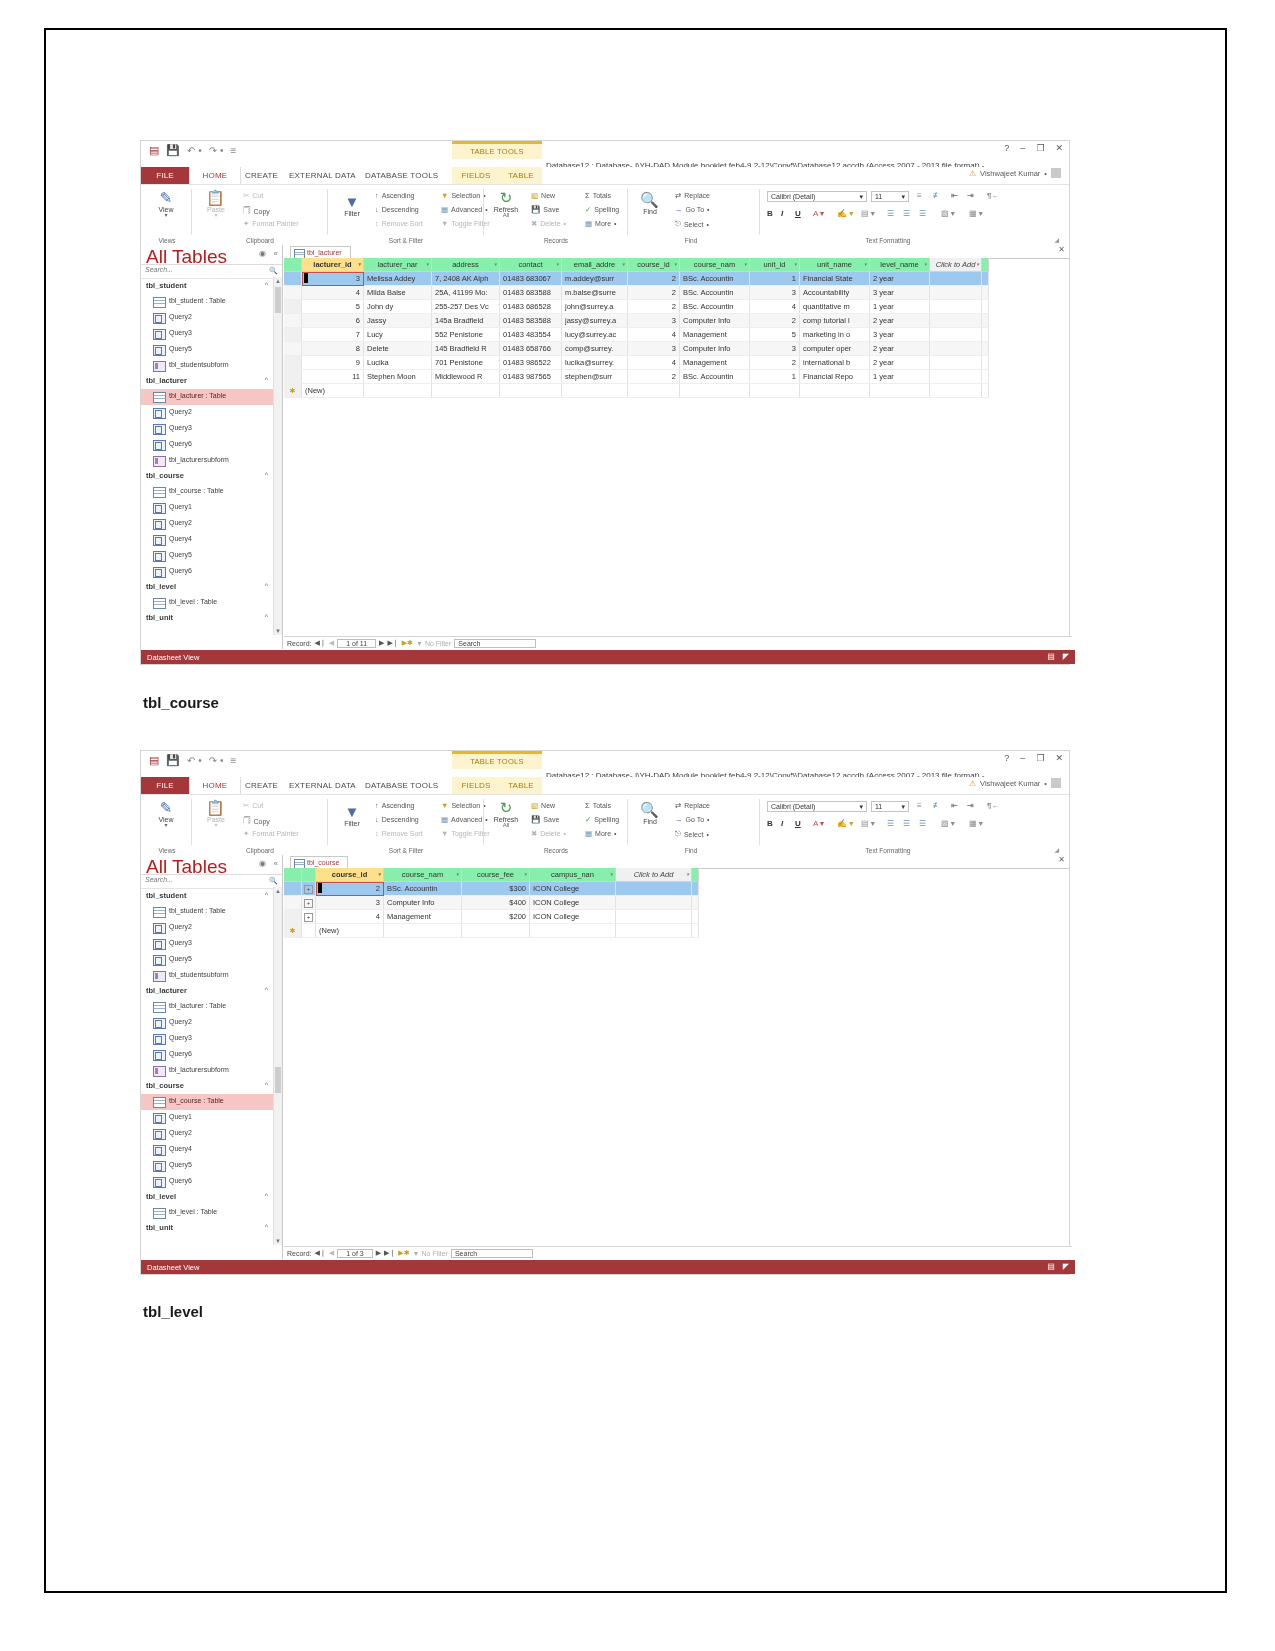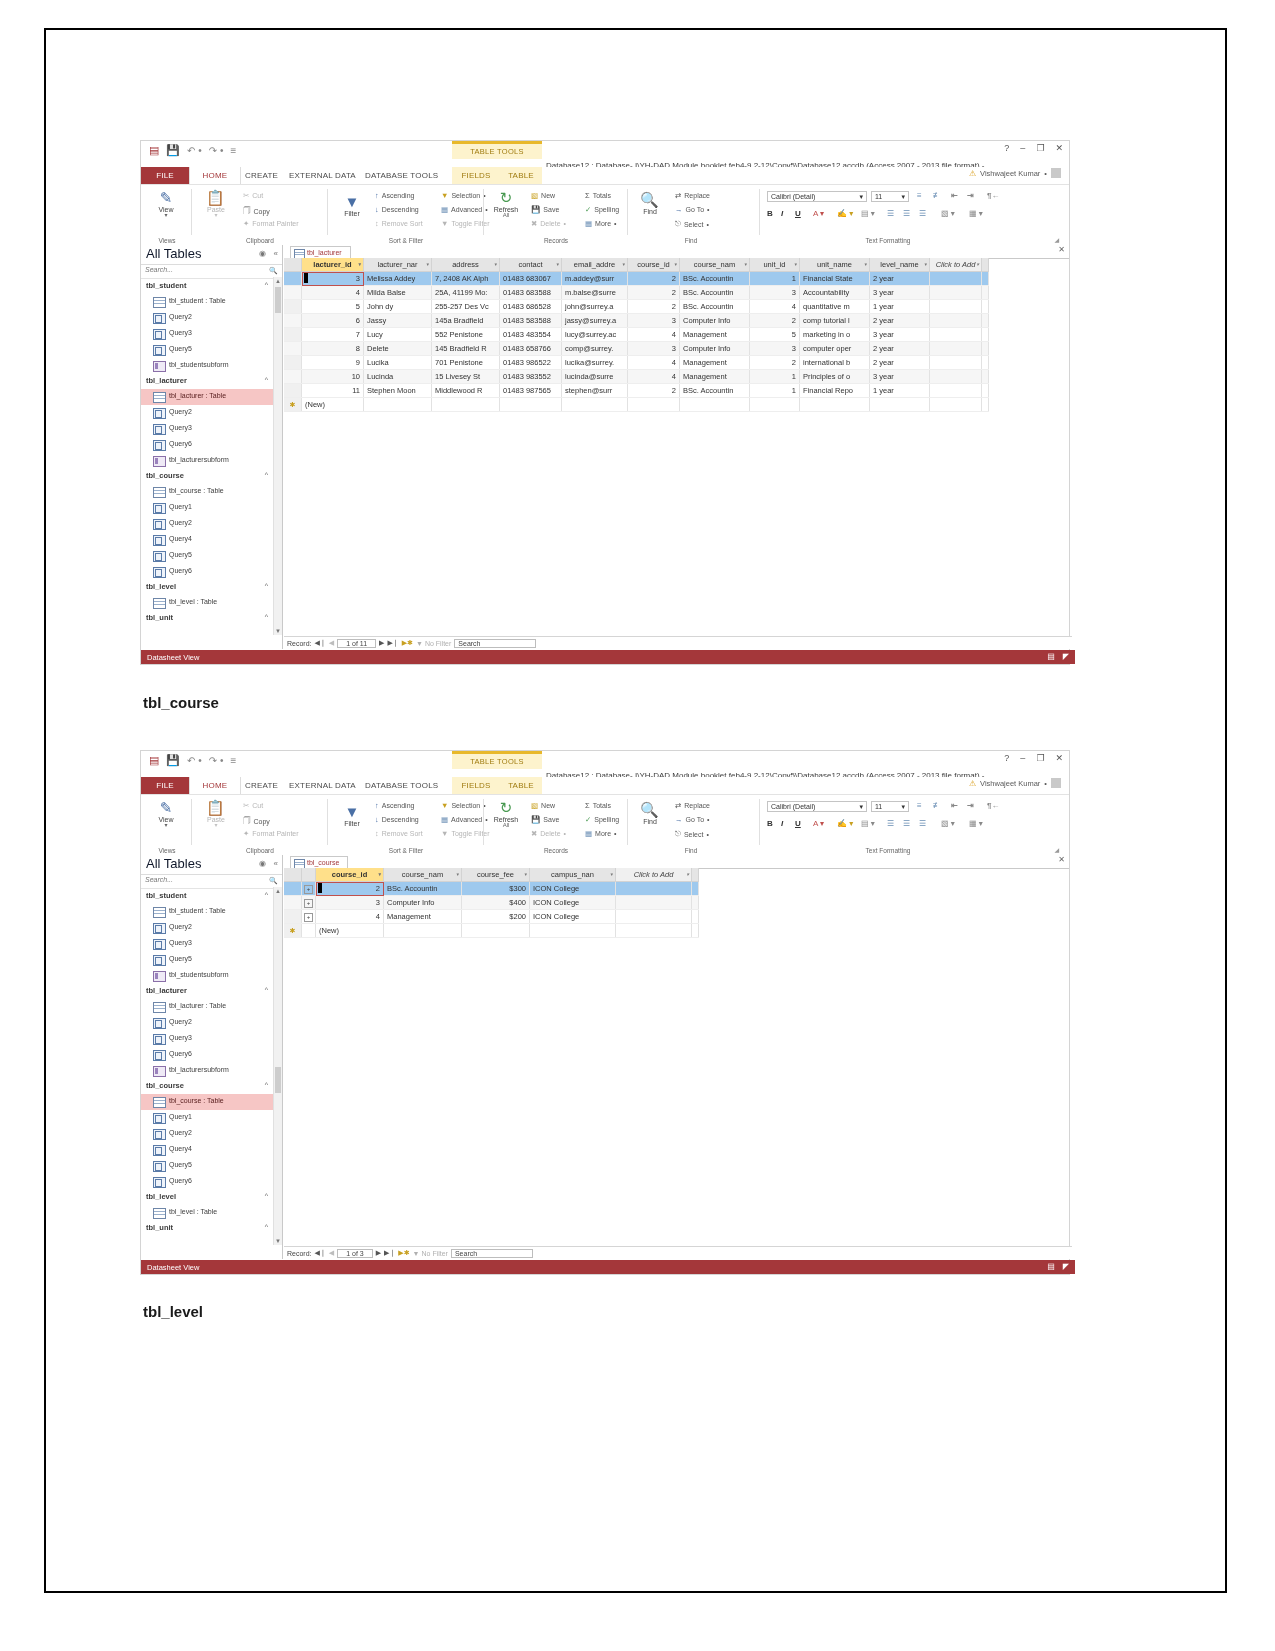--- a/index.html
+++ b/index.html
@@ -39,21 +39,21 @@
   .sico{font-size:7.5px;}
 
   .fontbox{position:absolute;border:1px solid #c4c4c4;background:#fff;font-size:7px;color:#333;box-sizing:border-box;padding:1px 3px;display:flex;justify-content:space-between;align-items:center;}
   .fmtbtn{position:absolute;font-size:8px;color:#333;font-weight:bold;}
   .fmtbtn.plain{font-weight:normal;}
 
   
   .bodyarea{position:relative;background:#fff;}
   .navpane{position:absolute;left:0;top:0;width:142px;background:#fff;border-right:1px solid #c9c9c9;box-sizing:border-box;}
   .navhdr{position:relative;height:19px;border-bottom:1px solid #dcdcdc;}
-  .navhdr .nt{position:absolute;left:5px;top:1px;font-size:13px;color:#0f172a;}
+  .navhdr .nt{position:absolute;left:5px;top:1px;font-size:19px;color:#b91c1c;}
   .navhdr .nc{position:absolute;right:16px;top:4px;font-size:8px;color:#777;}
   .navhdr .nx{position:absolute;right:4px;top:4px;font-size:8px;color:#777;}
   .navsearch{position:relative;height:13px;border-bottom:1px solid #e4e4e4;}
   .navsearch .ph{position:absolute;left:4px;top:1px;font-size:7px;color:#777;font-style:italic;}
   .navsearch .si{position:absolute;right:4px;top:2px;font-size:7px;color:#4a6fa5;}
   .navlist{position:relative;overflow:hidden;}
   .ngrp{height:15px;position:relative;background:#fff;}
   .ngrp .gt{position:absolute;left:5px;top:2px;font-size:7.5px;font-weight:bold;color:#3a3a3a;}
   .ngrp .gx{position:absolute;right:14px;top:2px;font-size:7px;color:#666;}
   .nitem{height:16px;position:relative;}
@@ -75,21 +75,21 @@
 
   
   .sheet{position:absolute;top:0;right:0;background:#fff;}
   .tabrow{position:relative;height:13px;background:#fff;border-bottom:1px solid #c9c9c9;}
   .dtab{position:absolute;left:6px;top:1px;height:12px;background:#fff;border:1px solid #c9c9c9;border-bottom:none;padding:0 8px 0 16px;font-size:7px;color:#a4373a;line-height:11px;}
   .dtab .ti{position:absolute;left:3px;top:2px;width:9px;height:8px;border:1px solid #6e86a8;}
   .dtab .ti::after{content:"";position:absolute;left:0;top:2px;width:100%;height:1px;background:#9ab0cc;box-shadow:0 2px 0 #9ab0cc;}
   .closeX{position:absolute;right:4px;top:0px;font-size:8px;color:#666;}
 
   table.ds{border-collapse:collapse;table-layout:fixed;font-size:7.5px;}
-  table.ds th{background:#e5e5e5;border:1px solid #d3d3d3;border-top:none;border-left:none;font-weight:normal;color:#333;height:13px;padding:0 3px;text-align:center;position:relative;white-space:nowrap;overflow:hidden;}
+  table.ds th{background:#86efac;border:1px solid #d3d3d3;border-top:none;border-left:none;font-weight:normal;color:#333;height:13px;padding:0 3px;text-align:center;position:relative;white-space:nowrap;overflow:hidden;}
   table.ds th .cv{position:absolute;right:2px;top:3px;font-size:5px;color:#777;}
   table.ds th.keyhdr{background:#ffe08a;color:#333;font-weight:bold;}
   table.ds th.addhdr{background:#f0f0f0;font-style:italic;color:#444;}
   table.ds td{border-right:1px solid #e2e2e2;border-bottom:1px solid #eeeeee;height:13px;padding:0 3px;color:#333;white-space:nowrap;overflow:hidden;}
   table.ds tr.alt td{background:#f6f6f6;}
   table.ds tr.sel td{background:#9ec9ee;}
   table.ds td.num{text-align:right;}
   td.rowsel{background:#f0f0f0;border-right:1px solid #c9c9c9;width:11px;padding:0;}
   tr.sel td.rowsel{background:#ffe08a;}
   tr.newrow td.rowsel{background:#f0f0f0;}
@@ -564,35 +564,20 @@
                   <td class="">01483 986522</td>
                   <td class="">lucika@surrey.</td>
                   <td class="num ">4</td>
                   <td class="">Management</td>
                   <td class="num ">2</td>
                   <td class="">international b</td>
                   <td class="">2 year</td>
                   <td></td>
                   <td></td>
                 </tr>
-                <tr class="alt">
-                  <td class="rowsel"></td>
-                  <td class="num ">10</td>
-                  <td class="">Lucinda</td>
-                  <td class="">15 Livesey St</td>
-                  <td class="">01483 983552</td>
-                  <td class="">lucinda@surre</td>
-                  <td class="num ">4</td>
-                  <td class="">Management</td>
-                  <td class="num ">1</td>
-                  <td class="">Principles of o</td>
-                  <td class="">3 year</td>
-                  <td></td>
-                  <td></td>
-                </tr>
                 <tr class="">
                   <td class="rowsel"></td>
                   <td class="num ">11</td>
                   <td class="">Stephen Moon</td>
                   <td class="">Middlewood R</td>
                   <td class="">01483 987565</td>
                   <td class="">stephen@surr</td>
                   <td class="num ">2</td>
                   <td class="">BSc. Accountin</td>
                   <td class="num ">1</td>

